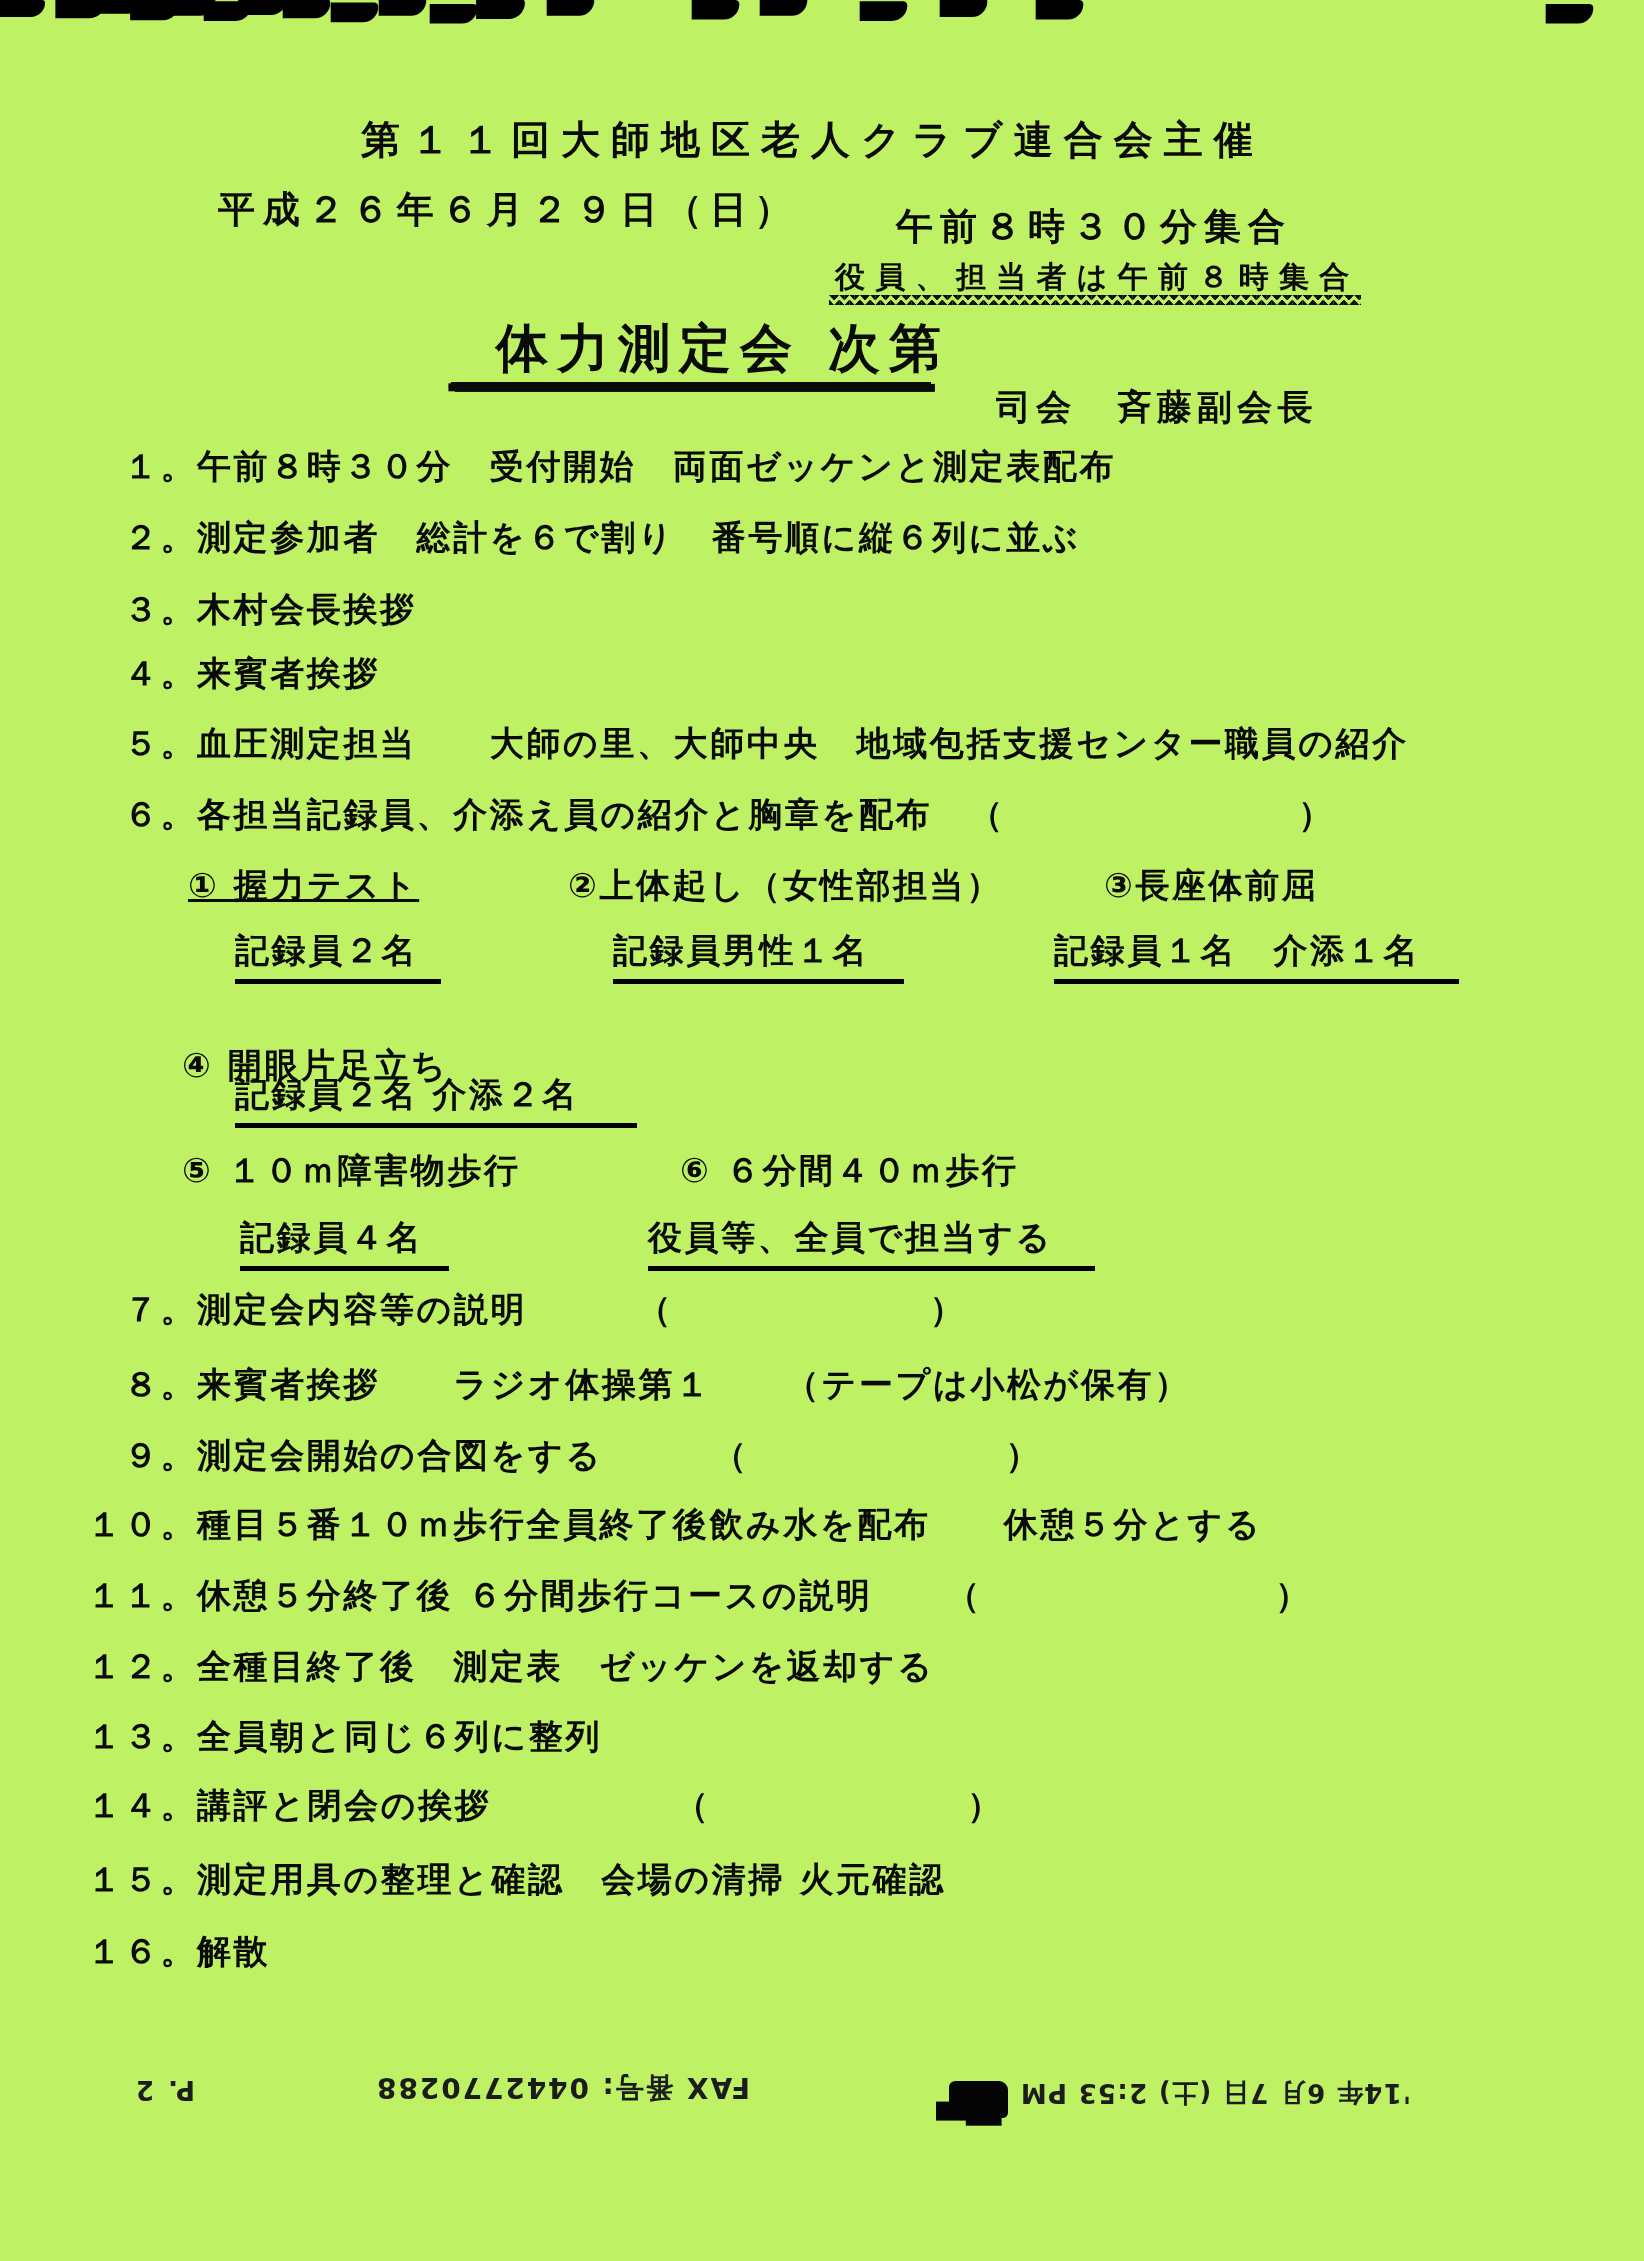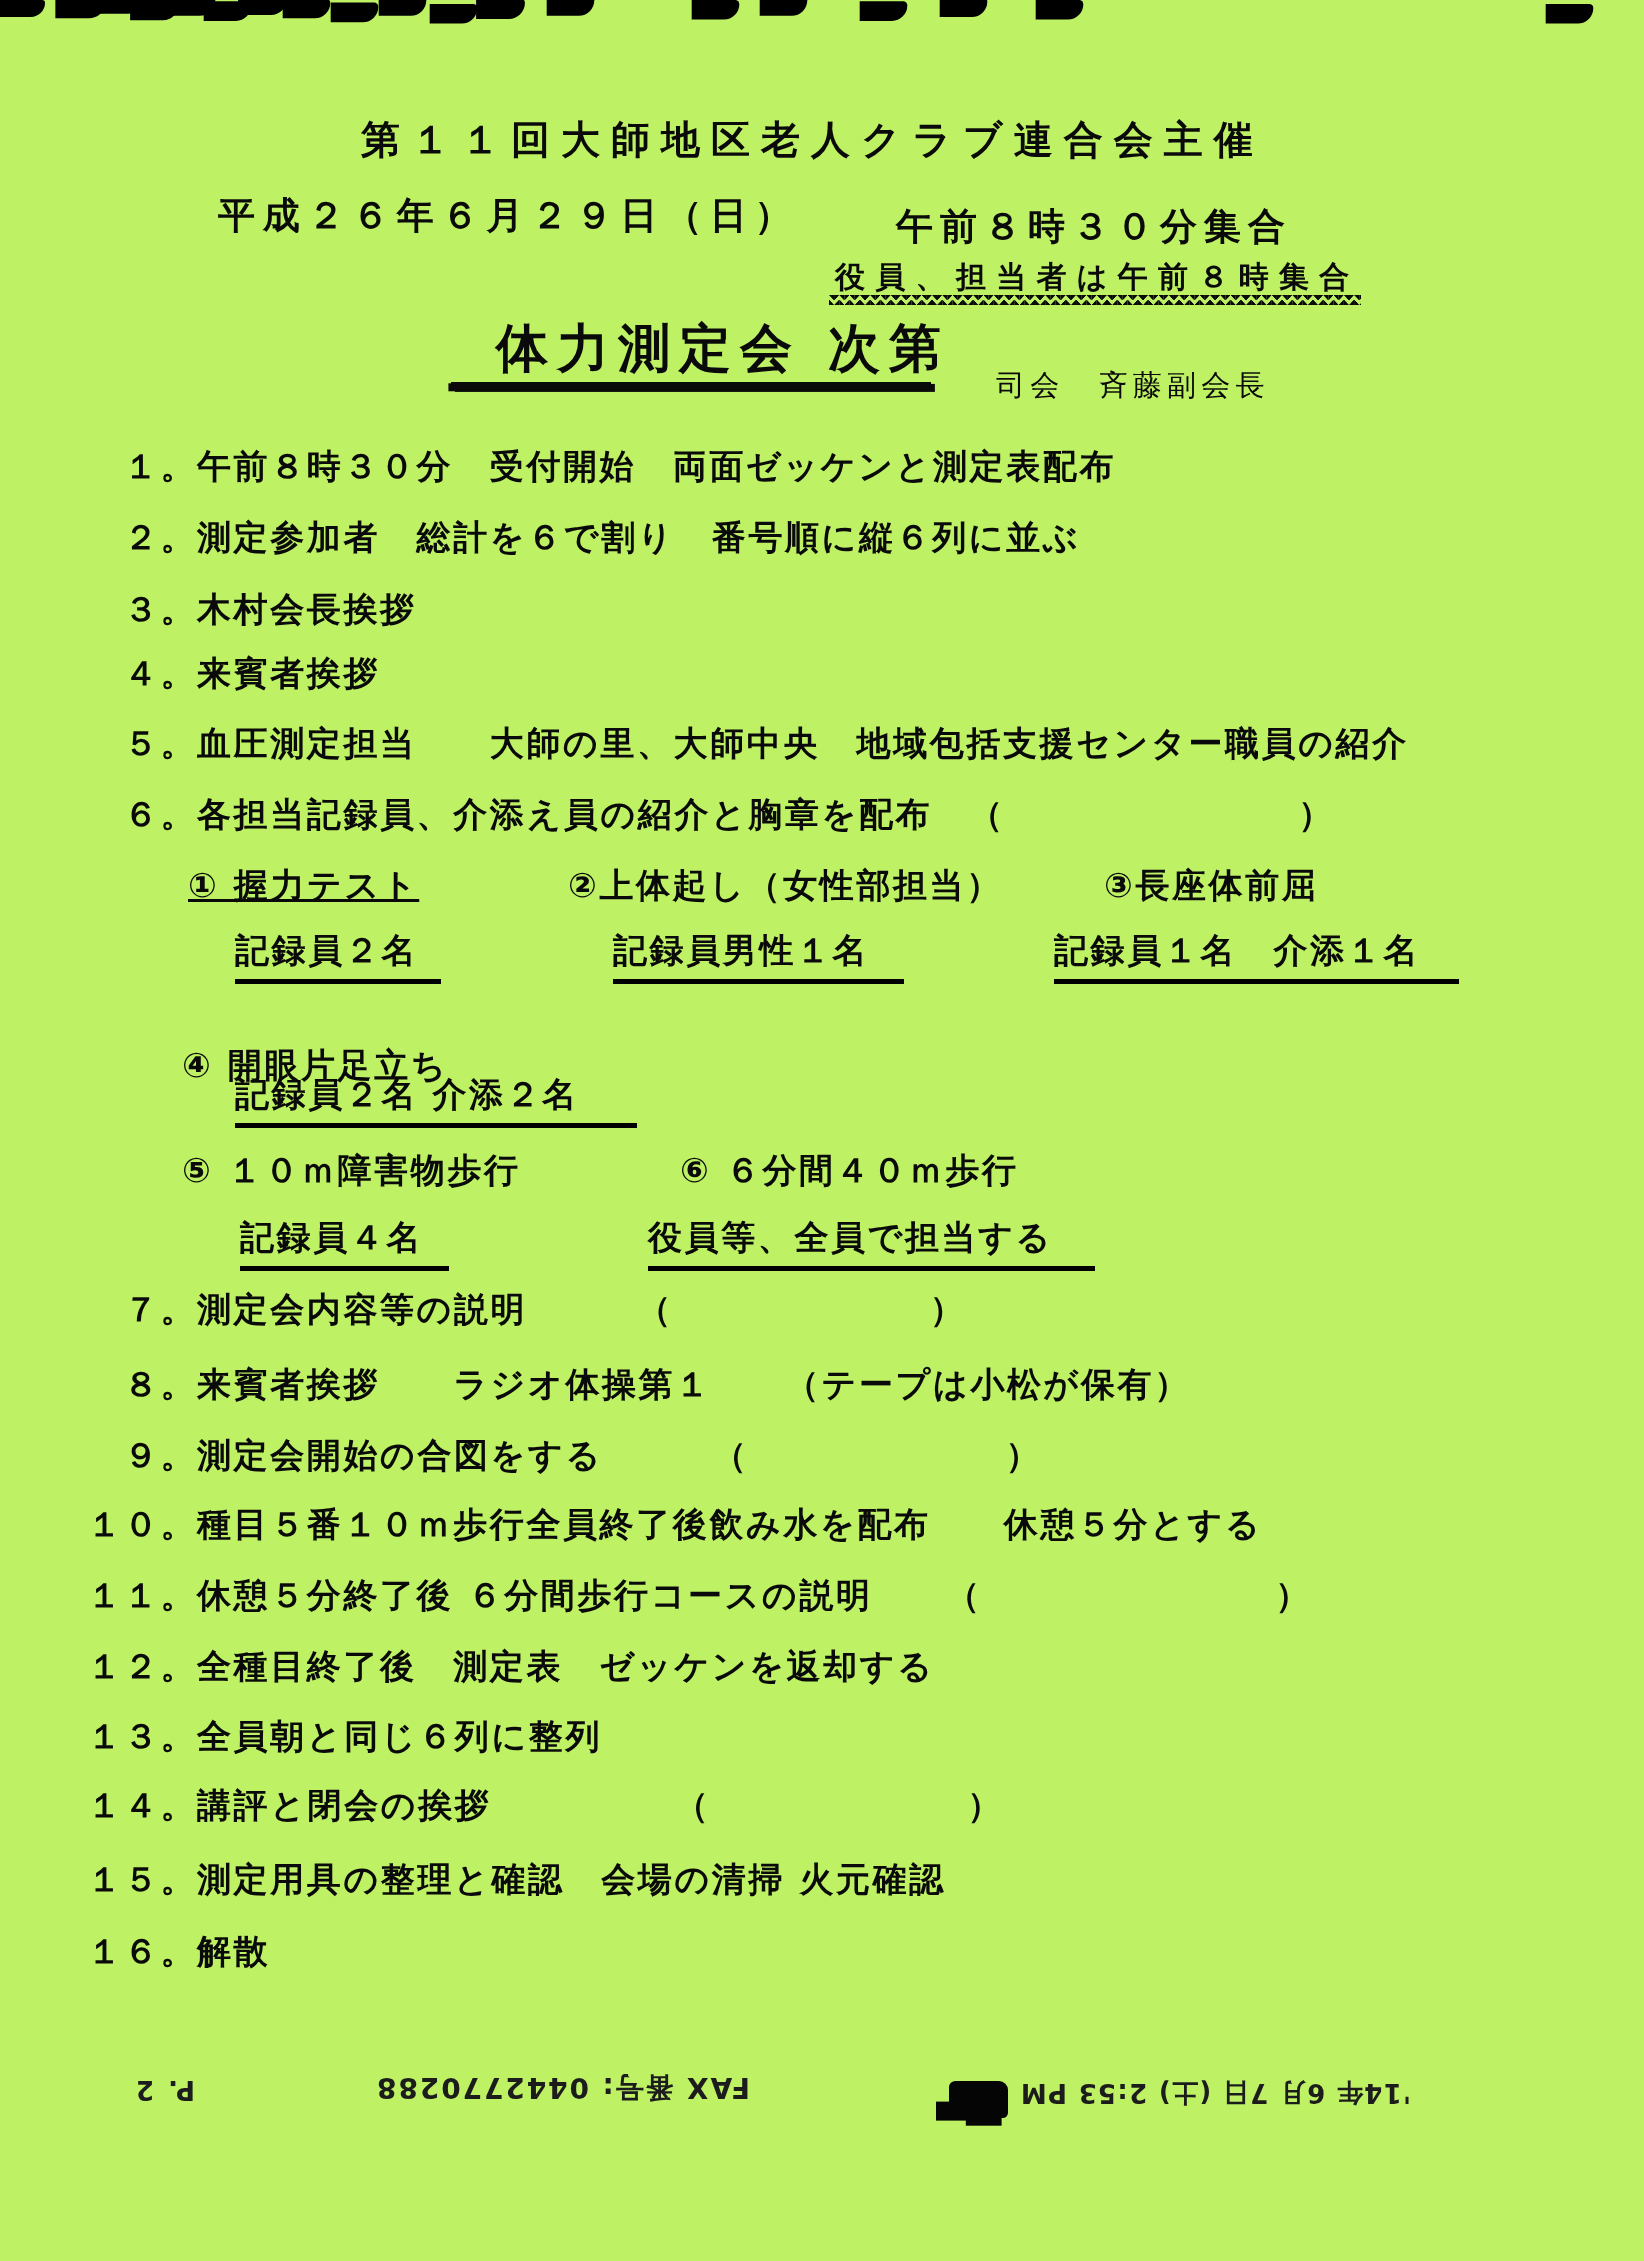--- a/index.html
+++ b/index.html
@@ -3,34 +3,34 @@
 <meta charset="utf-8">
 <style>
   html,body{margin:0;padding:0;background:#ffffff;}
   .page{
     position:relative;width:1644px;height:2261px;background:#bef264;
     font-family:"DejaVu Sans",sans-serif;color:#0a0a0a;overflow:hidden;
   }
   .abs{position:absolute;white-space:pre;}
   
   .main-title{left:361px;top:113px;font-size:39px;font-weight:700;letter-spacing:11px;}
-  .date-line{left:218px;top:191px;font-size:37px;font-weight:700;letter-spacing:7.7px;}
+  .date-line{left:218px;top:185px;font-size:37px;font-weight:700;letter-spacing:7.7px;}
   .assembly{left:896px;top:202px;font-size:37px;font-weight:700;letter-spacing:7px;}
   .staff-note{left:835px;top:257px;font-size:30px;font-weight:700;letter-spacing:10.3px;}
   .staff-underline{left:829px;top:295px;width:532px;height:10.3px;
      background:
       linear-gradient(135deg,#0a0a0a 25%,transparent 25%) -5.2px 0,
       linear-gradient(225deg,#0a0a0a 25%,transparent 25%) -5.2px 0,
       linear-gradient(315deg,#0a0a0a 25%,transparent 25%),
       linear-gradient(45deg,#0a0a0a 25%,transparent 25%);
      background-size:10.3px 10.3px;background-repeat:repeat-x;}
   .agenda-title{left:496px;top:314px;font-size:52px;font-weight:700;letter-spacing:9px;}
   .agenda-underline{left:451px;top:382px;width:480px;height:8.4px;background:#0a0a0a;
      box-shadow:3.9px 1.9px 0 0 #0a0a0a, -2.6px 1.3px 0 0 #0a0a0a;}
-  .mc-line{left:996px;top:366px;font-size:29px;font-weight:400;letter-spacing:5.2px;}
+  .mc-line{left:996px;top:384px;font-size:35px;font-weight:700;letter-spacing:5.2px;}
   
   .item{position:absolute;left:197px;font-size:34px;font-weight:600;letter-spacing:2.6px;white-space:pre;}
   .item .no{position:absolute;right:100%;top:0;white-space:pre;}
   
   .ev{font-size:34px;font-weight:600;letter-spacing:2.6px;}
   .rec{font-size:34px;font-weight:700;letter-spacing:2.6px;border-bottom:5.8px solid #000;padding-bottom:5.2px;}
   
   .flip{transform:rotate(180deg);font-weight:600;color:#1c1c1c;}
   .footer-page{left:111px;top:2075px;width:84px;font-size:26px;letter-spacing:2.6px;text-align:left;}
   .footer-fax{left:353px;top:2068px;width:397px;font-size:28px;letter-spacing:1.9px;text-align:left;}

